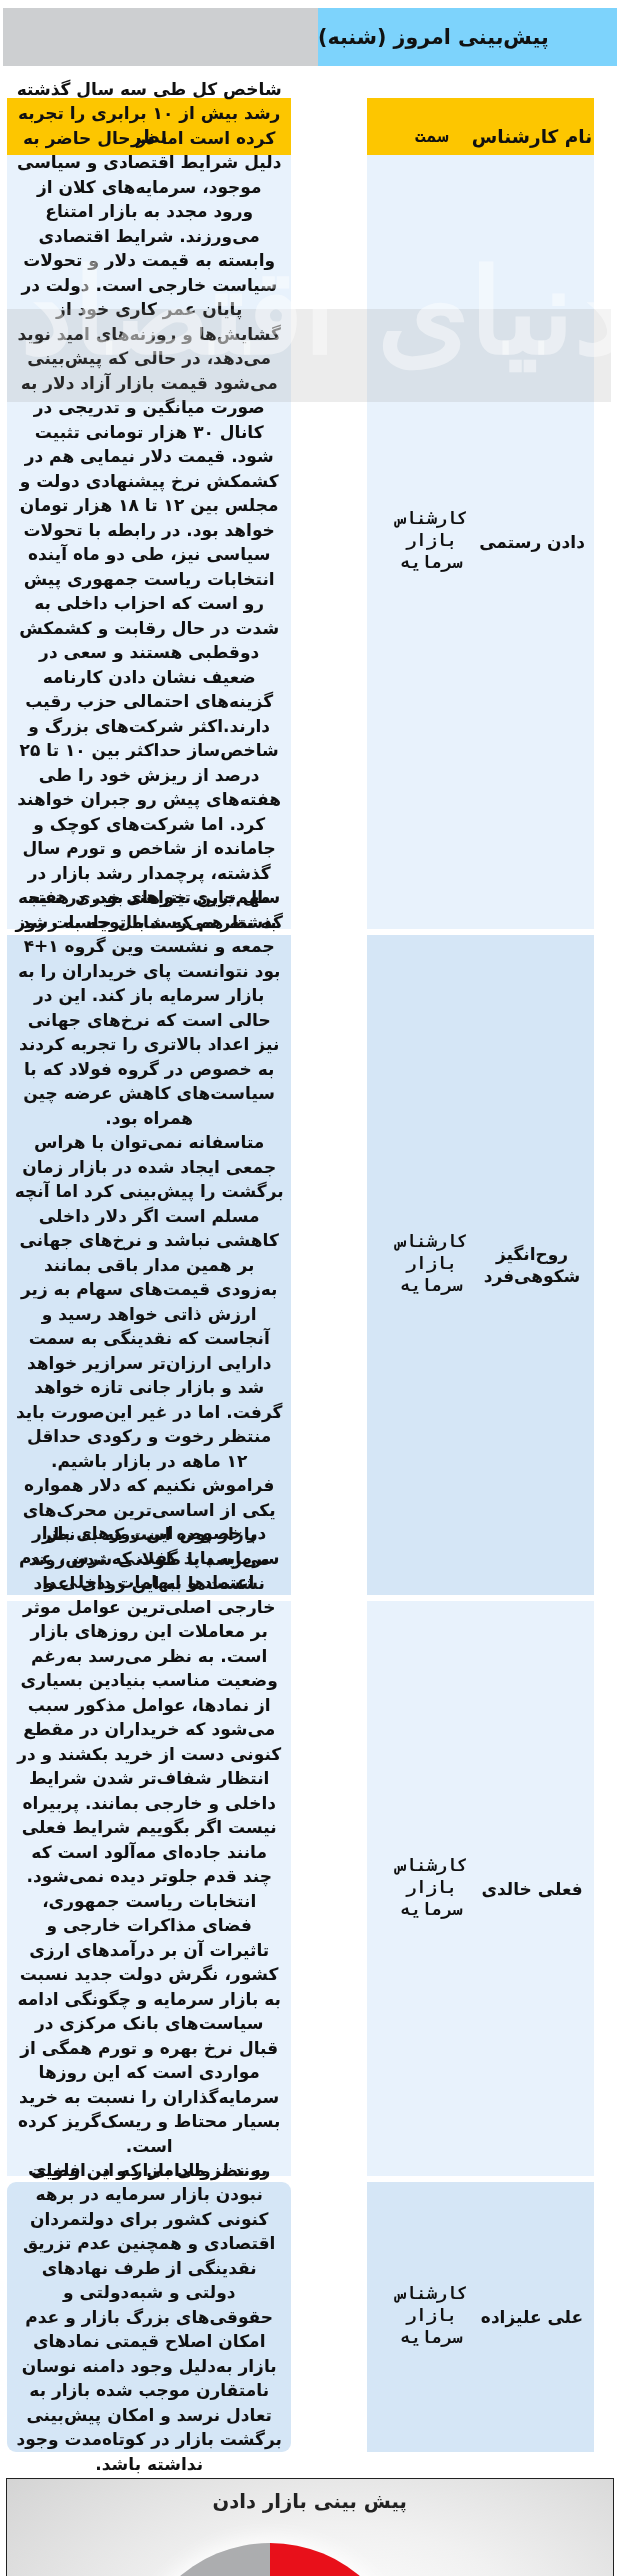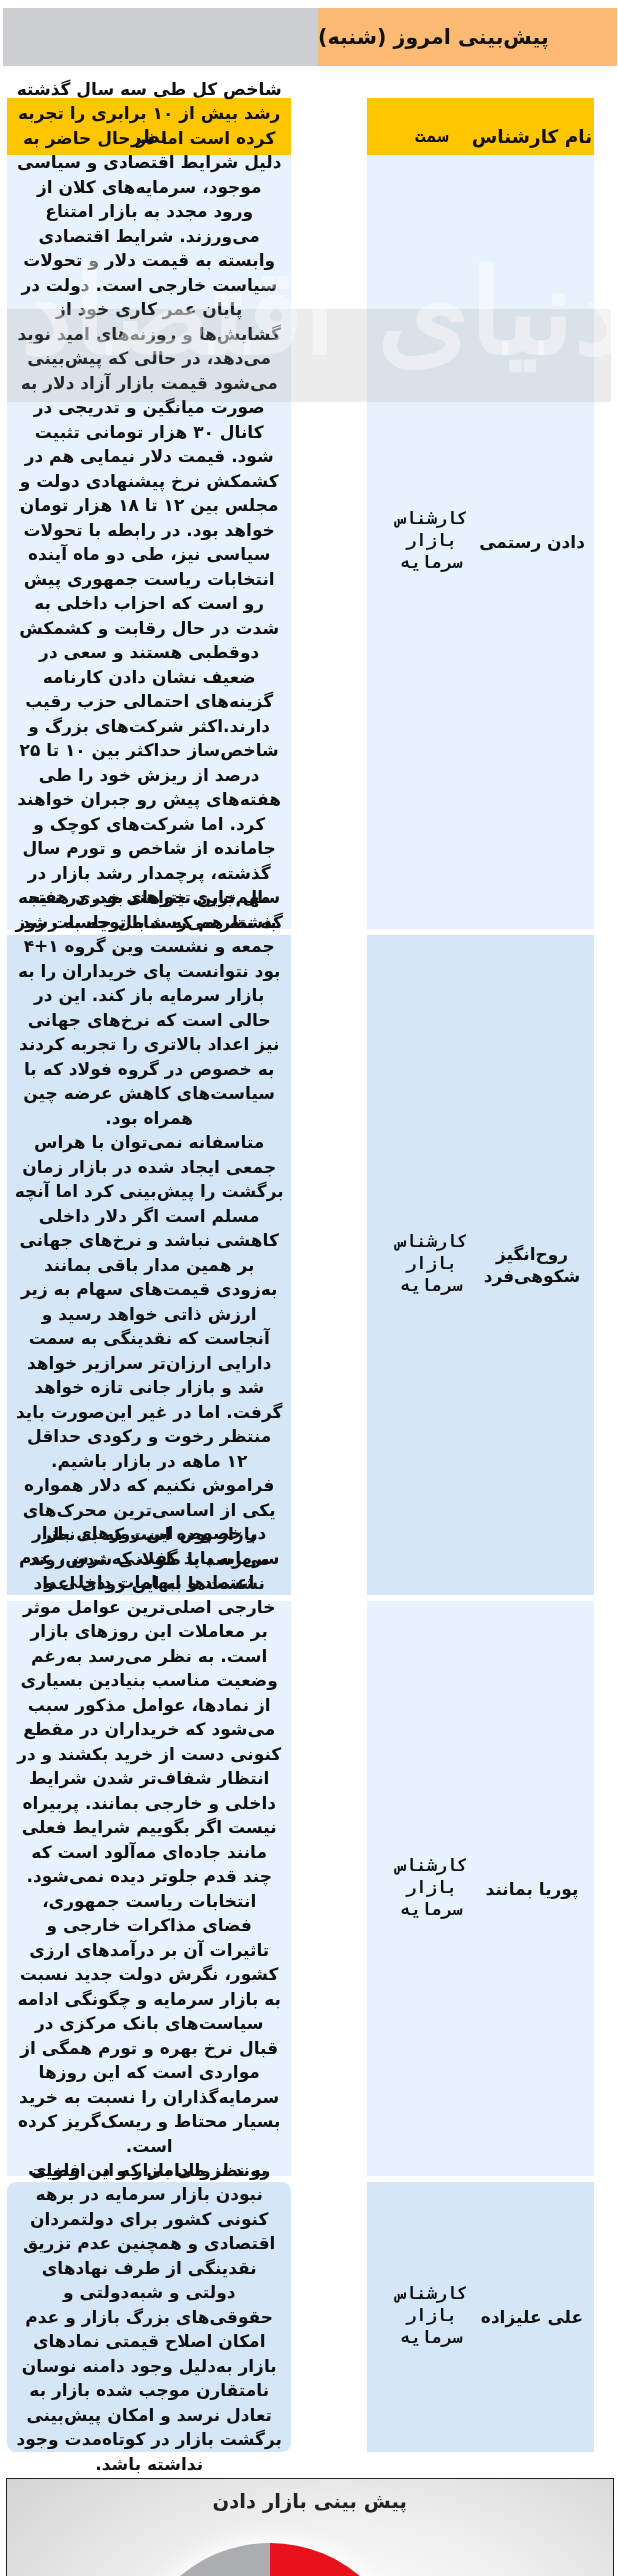--- a/index.html
+++ b/index.html
@@ -1,20 +1,20 @@
 <!DOCTYPE html>
 <html style="font-size:8.2px"><head>
 <meta charset="utf-8">
 <style>
   html, body { margin:0; padding:0; background:#ffffff; }
   body { width:618px; height:2832px; position:relative; overflow:hidden;
          font-family:"DejaVu Sans", sans-serif; color:#111; direction:rtl; }
   .abs { position:absolute; box-sizing:border-box; }
   .title-gray { left:2.6px; top:7.7px; width:315px; height:58px; background:#cdcfd1; }
-  .title-yellow { left:318px; top:7.7px; width:299px; height:58px; background:#fdba74;
+  .title-yellow { left:318px; top:7.7px; width:299px; height:58px; background:#7dd3fc;
     display:flex; align-items:center; justify-content:flex-end; padding-right:31px; }
   .title-yellow span { font-size:20.6px; font-weight:bold; color:#111; }
   .hcell { background:#fdc600; top:98px; height:76px; display:flex; align-items:center;
     justify-content:center; font-size:18.5px; font-weight:bold; }
   .c1 { left:7.2px; width:284px; }
   .c2 { left:367px; width:129px;font-family:Liberation Mono, monospace; }
   .c3 { left:470px; width:124px; }
   .cell { display:flex; align-items:center; justify-content:center; text-align:center; }
   .odd { background:#e8f2fc; }
   .even { background:#d5e6f6; }
@@ -68,21 +68,21 @@
 
 <div class="abs cell odd c1" style="top:1601px;height:575px;">
   <div class="opinion">در خصوص این روزهای بازار سرمایه باید گفت که ترس، عدم اعتماد و ابهامات داخلی و خارجی اصلی‌ترین عوامل موثر بر معاملات این روزهای بازار است. به نظر می‌رسد به‌رغم وضعیت مناسب بنیادین بسیاری از نمادها، عوامل مذکور سبب می‌شود که خریداران در مقطع کنونی دست از خرید بکشند و در انتظار شفاف‌تر شدن شرایط داخلی و خارجی بمانند. پربیراه نیست اگر بگوییم شرایط فعلی مانند جاده‌ای مه‌آلود است که چند قدم جلوتر دیده نمی‌شود. انتخابات ریاست جمهوری، فضای مذاکرات خارجی و تاثیرات آن بر درآمدهای ارزی کشور، نگرش دولت جدید نسبت به بازار سرمایه و چگونگی ادامه سیاست‌های بانک مرکزی در قبال نرخ بهره و تورم همگی از مواردی است که این روزها سرمایه‌گذاران را نسبت به خرید بسیار محتاط و ریسک‌گریز کرده است.
 به نظر مادامی که این فضای مه‌آلود شفاف‌تر نشود شرایط بازار تغییر محسوسی نداشته باشد.</div>
 </div>
 <div class="abs cell odd c2" style="top:1601px;height:575px;">
   <div class="role">کارشناس بازار
 سرمایه</div>
 </div>
 <div class="abs cell odd c3" style="top:1601px;height:575px;">
-  <div class="name">پوریا بمانند</div>
+  <div class="name">فعلی خالدی</div>
 </div>
 
 <div class="abs cell even c1" style="top:2182px;height:270px;border-radius:9px;">
   <div class="opinion">روند نزولی بازار و در اولویت نبودن بازار سرمایه در برهه کنونی کشور برای دولتمردان اقتصادی و همچنین عدم تزریق نقدینگی از طرف نهادهای دولتی و شبه‌دولتی و حقوقی‌های بزرگ بازار و عدم امکان اصلاح قیمتی نمادهای بازار به‌دلیل وجود دامنه نوسان نامتقارن موجب شده بازار به تعادل نرسد و امکان پیش‌بینی برگشت بازار در کوتاه‌مدت وجود نداشته باشد.</div>
 </div>
 <div class="abs cell even c2" style="top:2182px;height:270px;">
   <div class="role">کارشناس بازار
 سرمایه</div>
 </div>
 <div class="abs cell even c3" style="top:2182px;height:270px;">

